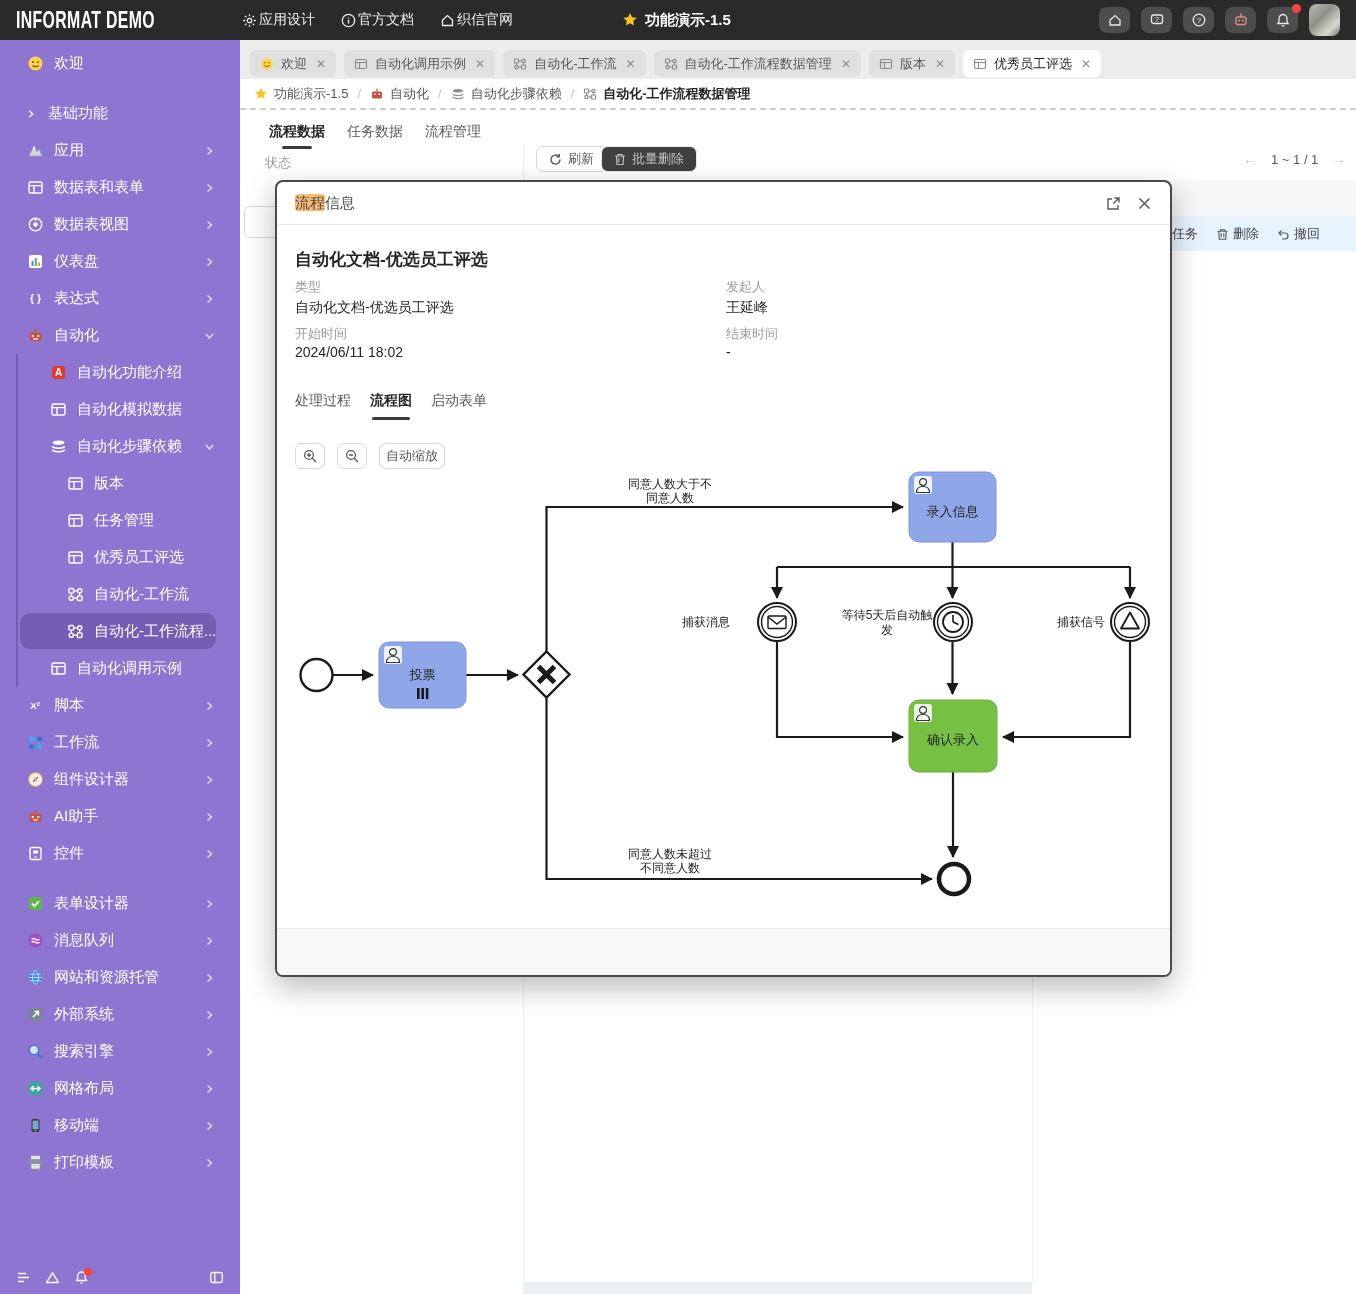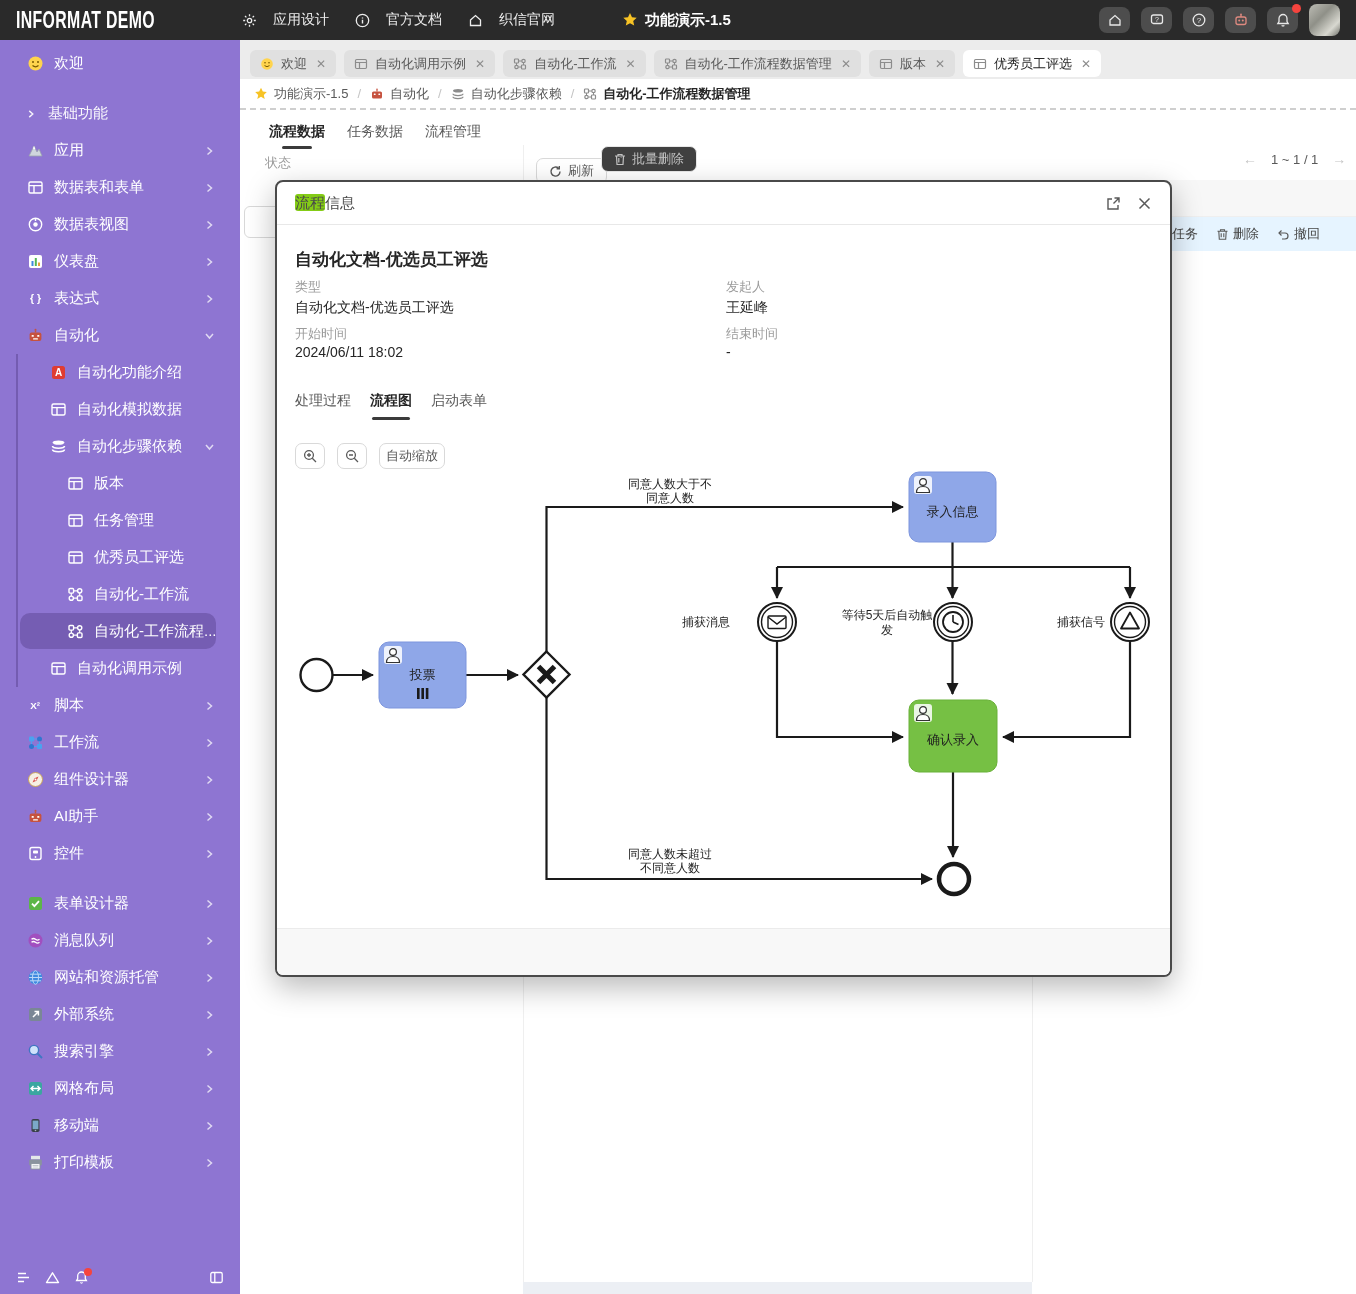--- a/index.html
+++ b/index.html
@@ -3,21 +3,21 @@
 <meta charset="utf-8">
 <style>
 * { margin:0; padding:0; box-sizing:border-box; }
 html,body { width:1356px; height:1294px; overflow:hidden; font-family:"Liberation Sans",sans-serif; background:#fff; }
 .icon svg { display:block; }
 
 
 .topbar { position:absolute; left:0; top:0; width:1356px; height:40px; background:#2a2a2a; display:flex; align-items:center; z-index:50; }
 .logo { color:#fff; font-size:22px; font-weight:bold; letter-spacing:.5px; transform:scaleX(.72) scaleY(1.12); transform-origin:left center; margin-left:16px; white-space:nowrap; width:150px; }
 .topmenu { display:flex; align-items:center; gap:26px; margin-left:76px; }
-.topmenu .tm-item { display:flex; align-items:center; gap:16px; color:#ededed; font-size:14px; cursor:pointer; }
+.topmenu .tm-item { display:flex; align-items:center; gap:2px; color:#ededed; font-size:14px; cursor:pointer; }
 .apptitle { position:absolute; left:622px; top:0; height:40px; display:flex; align-items:center; gap:7px; color:#fff; font-size:15px; font-weight:bold; }
 .topactions { position:absolute; right:16px; top:0; height:40px; display:flex; align-items:center; gap:11px; }
 .tbtn { width:31px; height:26px; border-radius:8px; background:#4d4d4d; display:flex; align-items:center; justify-content:center; position:relative; }
 .avatar { width:31px; height:32px; border-radius:8px; background:linear-gradient(135deg,#bdbdb5 0%,#8f9088 40%,#d8d8d0 75%,#6e6f68 100%); }
 .reddot { position:absolute; top:-3px; right:-3px; width:9px; height:9px; border-radius:50%; background:#f5443e; }
 
 
 .sidebar { position:absolute; left:0; top:40px; width:240px; height:1254px; background:#8e75d2; z-index:40; }
 .side-list { padding-top:5px; }
 .srow { height:37px; display:flex; align-items:center; position:relative; color:#fff; font-size:15px; cursor:pointer; }
@@ -51,35 +51,35 @@
 .subtabs { position:absolute; left:4px; top:72px; width:1116px; height:40px; background:#fff; display:flex; align-items:center; padding-left:25px; gap:22px; }
 .subtab { font-size:14px; color:#595959; position:relative; height:40px; display:flex; align-items:center; cursor:pointer; }
 .subtab.active { color:#262626; font-weight:bold; }
 .subtab.active::after { content:""; position:absolute; left:50%; transform:translateX(-50%); bottom:3px; width:30px; height:3px; background:#3b3b3b; border-radius:2px; }
 .v-div { position:absolute; background:#efefef; width:1px; }
 .content { position:absolute; left:0; top:102px; width:1116px; height:1152px; }
 .status-lbl { position:absolute; left:25px; top:12px; font-size:13px; color:#9b9b9b; }
 .filter-input { position:absolute; left:4px; top:64px; width:270px; height:32px; border:1px solid #d9d9d9; border-radius:6px; background:#fff; }
 .btn { display:inline-flex; align-items:center; gap:6px; border:1px solid #d9d9d9; background:#fff; border-radius:7px; font-size:13px; color:#595959; padding:0 12px; height:26px; cursor:pointer; }
 .btn.disabled { color:#c3c3c3; border-color:#e8e8e8; background:#404040; }
-.btn-refresh { position:absolute; left:296px; top:4px;margin-top:12px; }
+.btn-refresh { position:absolute; left:296px; top:4px; }
 .btn-batch { position:absolute; left:361px; top:4px; }
 .pagination { position:absolute; left:1003px; top:9px; display:flex; align-items:center; gap:14px; font-size:13px; color:#595959; }
 .pg-arrow { color:#c4c4c4; font-size:14px; }
 .tbl-head { position:absolute; left:283px; top:38px; width:833px; height:37px; background:#f7f7f7; border-bottom:1px solid #efefef; }
 .tbl-row { position:absolute; left:283px; top:75px; width:833px; height:34px; background:#e6f4ff; display:flex; align-items:center; }
 .row-actions { position:absolute; left:649px; display:flex; align-items:center; gap:18px; font-size:13px; color:#454545; }
 .row-actions .act { display:flex; align-items:center; gap:4px; cursor:pointer; }
 .hscroll { position:absolute; left:283px; top:1140px; width:509px; height:12px; background:#eceff4; }
 
 
 .modal { position:absolute; left:275px; top:180px; width:897px; height:797px; background:#fff; border:2px solid #4a4a4a; border-radius:8px; box-shadow:0 10px 30px rgba(0,0,0,.28); z-index:60; }
 .m-header { position:absolute; left:0; top:0; width:100%; height:43px; border-bottom:1px solid #e8e8e8; display:flex; align-items:center; padding:0 18px; }
 .m-title { font-size:15px; color:#4a4a4a; }
-.m-title .hl { background:#84cc16; border-radius:3px; }
+.m-title .hl { background:#fdba74; border-radius:3px; }
 .m-hicons { margin-left:auto; display:flex; align-items:center; gap:16px; color:#595959; }
 .m-body { position:absolute; left:0; top:44px; width:100%; }
 .doc-title { position:absolute; left:18px; top:22px; font-size:17px; font-weight:bold; color:#262626; }
 .f-label { position:absolute; font-size:13px; color:#9b9b9b; }
 .f-value { position:absolute; font-size:14px; color:#262626; }
 .m-tabs { position:absolute; left:18px; top:210px; display:flex; gap:19px; }
 .m-tab { font-size:14px; color:#595959; position:relative; padding-bottom:10px; cursor:pointer; }
 .m-tab.active { color:#262626; font-weight:bold; }
 .m-tab.active::after { content:""; position:absolute; left:2px; right:2px; bottom:0; height:3px; background:#3b3b3b; border-radius:2px; }
 .m-toolbar { position:absolute; left:18px; top:261px; display:flex; gap:12px; }

